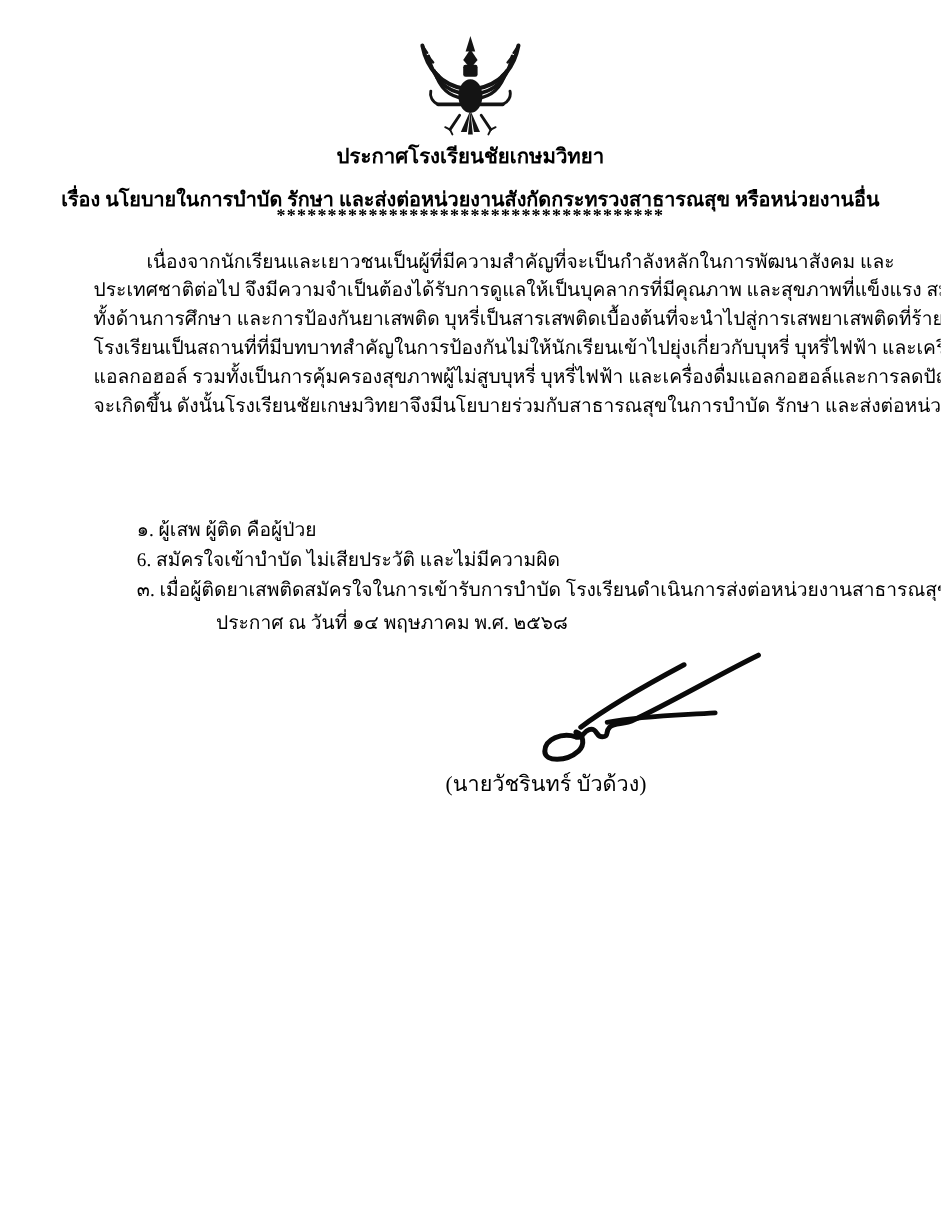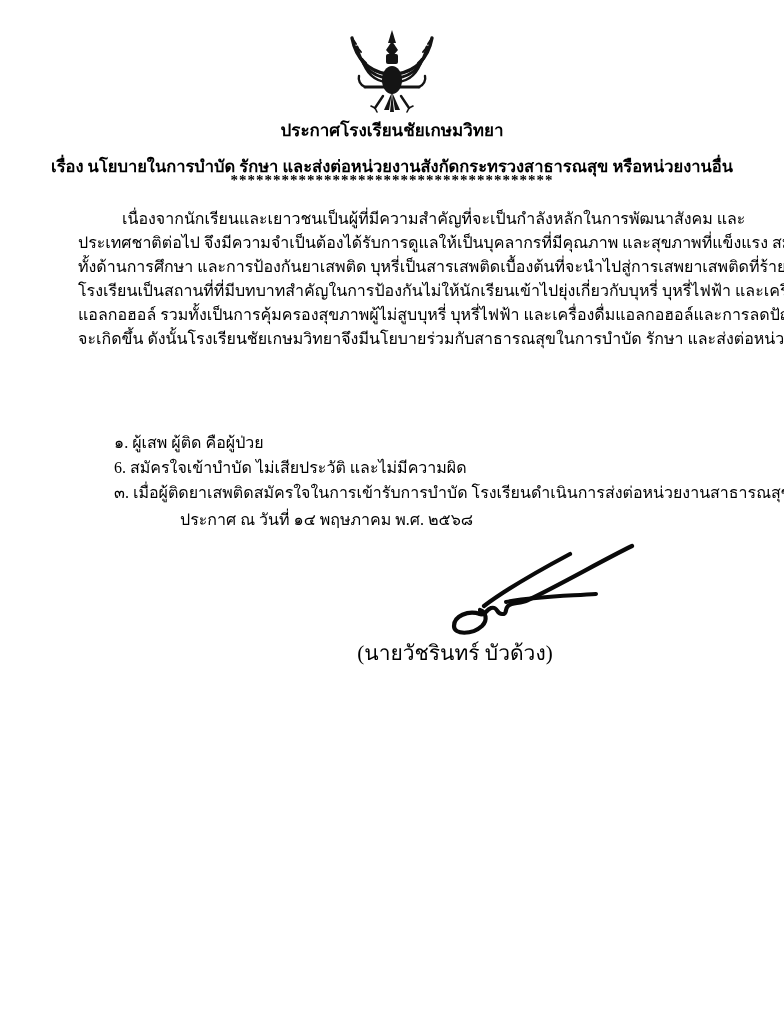--- a/index.html
+++ b/index.html
@@ -100,21 +100,21 @@
     left: 428px;
     width: 218px;
     height: 100px;
   }
   .signatory {
     position: absolute;
     top: 641px;
     left: 320px;
     width: 270px;
     text-align: center;
-    font-size: 21px;
+    font-size: 18px;
     line-height: 24px;
   }
 </style>
 </head>
 <body>
 
 <div class="page">
 
   <svg class="emblem" viewBox="0 0 102 84" xmlns="http://www.w3.org/2000/svg">
     <g stroke="#141414" fill="none" stroke-linecap="round">

